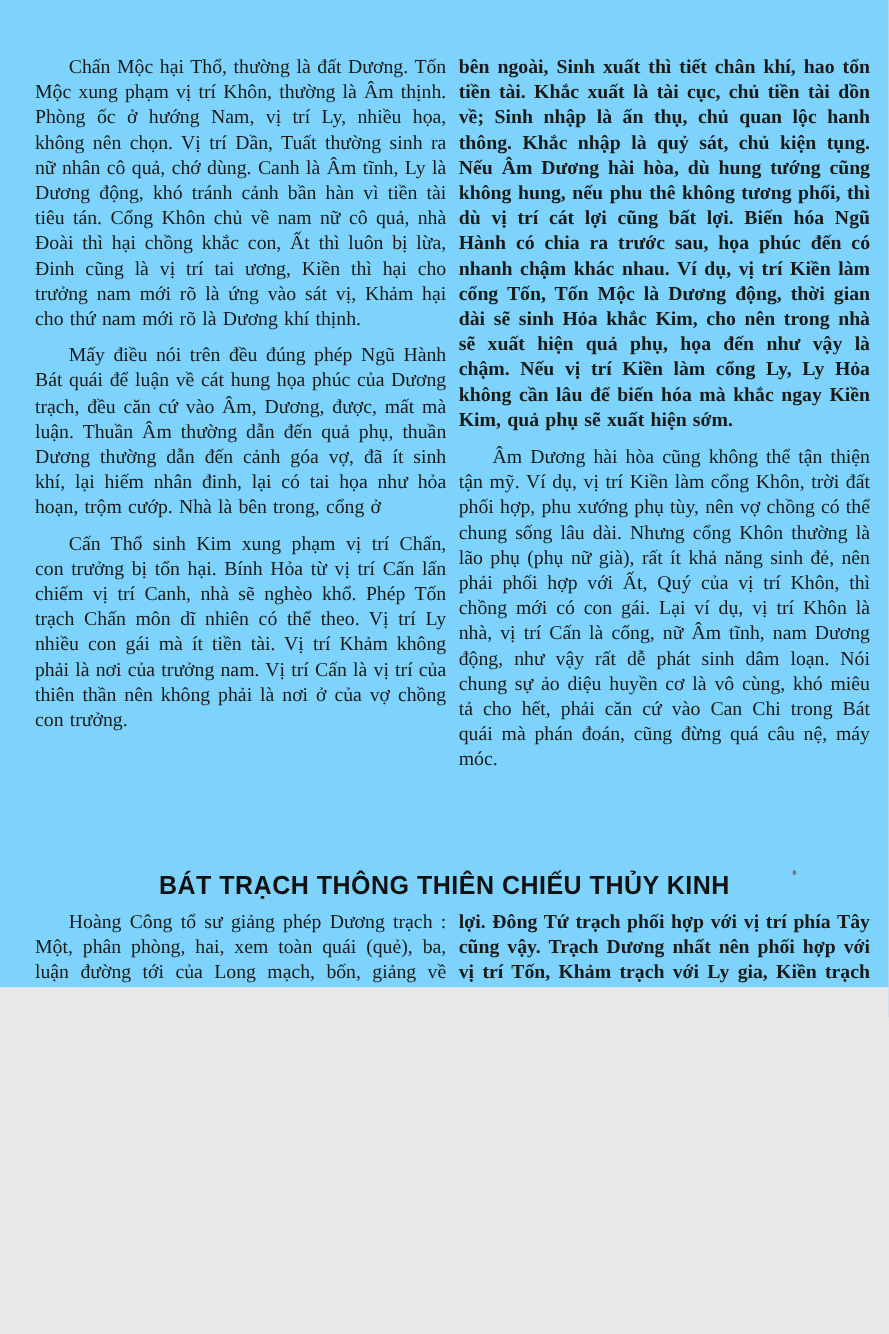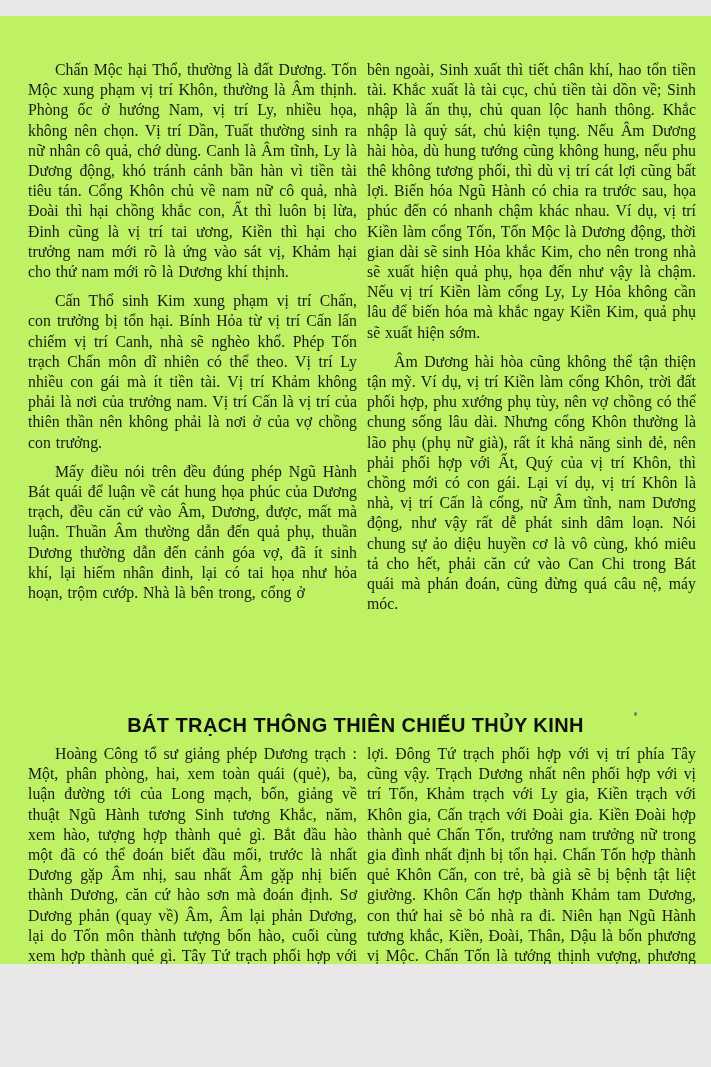--- a/index.html
+++ b/index.html
@@ -3,23 +3,23 @@
 <meta charset="utf-8">
 <style>
   html, body {
     margin: 0;
     padding: 0;
     background: #e8e8e8;
   }
   .page {
     position: relative;
     width: 711px;
-    height: 948px;
-    margin: 16px auto;
-    background: #bef264;
+    height: 790px;
+    margin: 0 auto;
+    background: #7dd3fc;
     color: #1a1a18;
     font-family: "Liberation Serif", "DejaVu Serif", serif;
     font-size: 15.8px;
     line-height: 20.2px;
     overflow: hidden;
   }
   .two-col {
     position: absolute;
     left: 28px;
     width: 668px;
@@ -28,21 +28,21 @@
   }
   .two-col.top { top: 44px; }
   .two-col.bottom { top: 728px; }
   .col { width: 329px; }
   .col p {
     margin: 0 0 9px 0;
     text-align: justify;
     word-spacing: 1px;
   }
   .col p.indent { text-indent: 27px; }
-  .col p.no-indent { text-indent: 0; }
+  .col p.no-indent { text-indent: 0; font-weight: bold; }
   .chapter-heading {
     position: absolute;
     top: 699px;
     left: 0;
     width: 100%;
     margin: 0;
     text-align: center;
     font-family: "Liberation Sans", "DejaVu Sans", sans-serif;
     font-weight: 700;
     font-size: 20px;
@@ -95,22 +95,22 @@
   }
 </style>
 </head>
 <body>
 
 <div class="page">
 
   <section class="two-col top">
     <div class="col">
       <p class="indent">Chấn Mộc hại Thổ, thường là đất Dương. Tốn Mộc xung phạm vị trí Khôn, thường là Âm thịnh. Phòng ốc ở hướng Nam, vị trí Ly, nhiều họa, không nên chọn. Vị trí Dần, Tuất thường sinh ra nữ nhân cô quả, chớ dùng. Canh là Âm tĩnh, Ly là Dương động, khó tránh cảnh bần hàn vì tiền tài tiêu tán. Cổng Khôn chủ về nam nữ cô quả, nhà Đoài thì hại chồng khắc con, Ất thì luôn bị lừa, Đinh cũng là vị trí tai ương, Kiền thì hại cho trưởng nam mới rõ là ứng vào sát vị, Khảm hại cho thứ nam mới rõ là Dương khí thịnh.</p>
+      <p class="indent">Mấy điều nói trên đều đúng phép Ngũ Hành Bát quái để luận về cát hung họa phúc của Dương trạch, đều căn cứ vào Âm, Dương, được, mất mà luận. Thuần Âm thường dẫn đến quả phụ, thuần Dương thường dẫn đến cảnh góa vợ, đã ít sinh khí, lại hiếm nhân đinh, lại có tai họa như hỏa hoạn, trộm cướp. Nhà là bên trong, cổng ở</p>
       <p class="indent">Cấn Thổ sinh Kim xung phạm vị trí Chấn, con trưởng bị tổn hại. Bính Hỏa từ vị trí Cấn lấn chiếm vị trí Canh, nhà sẽ nghèo khổ. Phép Tốn trạch Chấn môn dĩ nhiên có thể theo. Vị trí Ly nhiều con gái mà ít tiền tài. Vị trí Khảm không phải là nơi của trưởng nam. Vị trí Cấn là vị trí của thiên thần nên không phải là nơi ở của vợ chồng con trưởng.</p>
-      <p class="indent">Mấy điều nói trên đều đúng phép Ngũ Hành Bát quái để luận về cát hung họa phúc của Dương trạch, đều căn cứ vào Âm, Dương, được, mất mà luận. Thuần Âm thường dẫn đến quả phụ, thuần Dương thường dẫn đến cảnh góa vợ, đã ít sinh khí, lại hiếm nhân đinh, lại có tai họa như hỏa hoạn, trộm cướp. Nhà là bên trong, cổng ở</p>
     </div>
     <div class="col">
       <p class="no-indent">bên ngoài, Sinh xuất thì tiết chân khí, hao tổn tiền tài. Khắc xuất là tài cục, chủ tiền tài dồn về; Sinh nhập là ấn thụ, chủ quan lộc hanh thông. Khắc nhập là quỷ sát, chủ kiện tụng. Nếu Âm Dương hài hòa, dù hung tướng cũng không hung, nếu phu thê không tương phối, thì dù vị trí cát lợi cũng bất lợi. Biến hóa Ngũ Hành có chia ra trước sau, họa phúc đến có nhanh chậm khác nhau. Ví dụ, vị trí Kiền làm cổng Tốn, Tốn Mộc là Dương động, thời gian dài sẽ sinh Hỏa khắc Kim, cho nên trong nhà sẽ xuất hiện quả phụ, họa đến như vậy là chậm. Nếu vị trí Kiền làm cổng Ly, Ly Hỏa không cần lâu để biến hóa mà khắc ngay Kiền Kim, quả phụ sẽ xuất hiện sớm.</p>
       <p class="indent">Âm Dương hài hòa cũng không thể tận thiện tận mỹ. Ví dụ, vị trí Kiền làm cổng Khôn, trời đất phối hợp, phu xướng phụ tùy, nên vợ chồng có thể chung sống lâu dài. Nhưng cổng Khôn thường là lão phụ (phụ nữ già), rất ít khả năng sinh đẻ, nên phải phối hợp với Ất, Quý của vị trí Khôn, thì chồng mới có con gái. Lại ví dụ, vị trí Khôn là nhà, vị trí Cấn là cổng, nữ Âm tĩnh, nam Dương động, như vậy rất dễ phát sinh dâm loạn. Nói chung sự ảo diệu huyền cơ là vô cùng, khó miêu tả cho hết, phải căn cứ vào Can Chi trong Bát quái mà phán đoán, cũng đừng quá câu nệ, máy móc.</p>
     </div>
   </section>
 
   <h1 class="chapter-heading">BÁT TRẠCH THÔNG THIÊN CHIẾU THỦY KINH</h1>
 
   <section class="two-col bottom">

